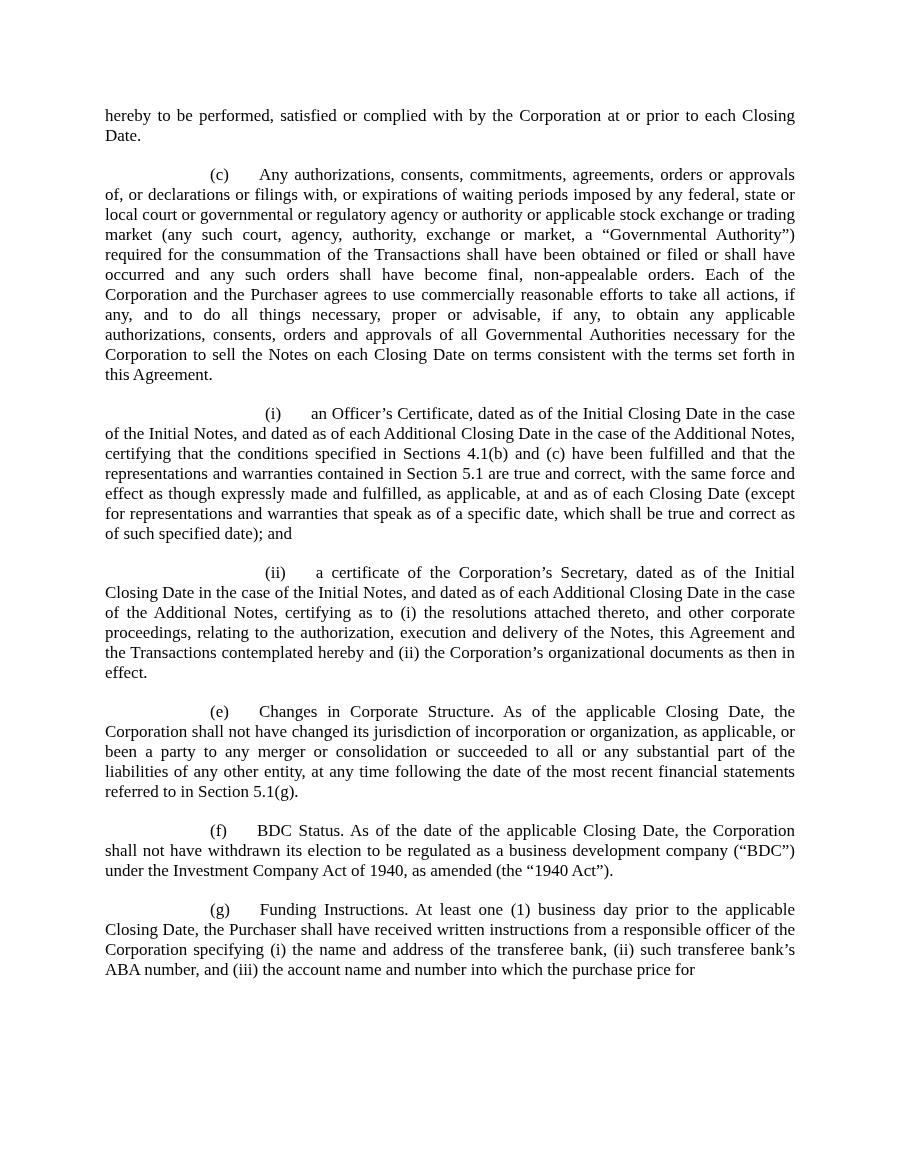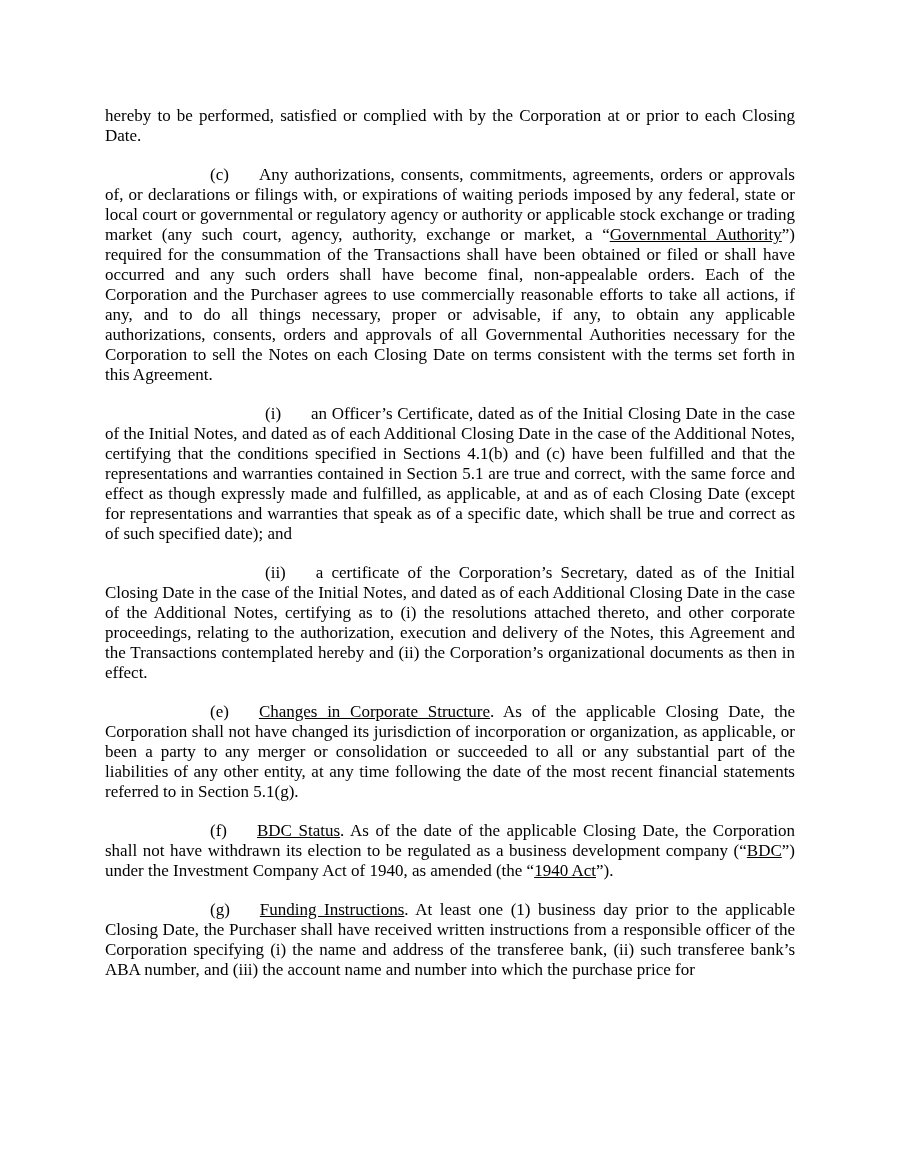--- a/index.html
+++ b/index.html
@@ -22,21 +22,21 @@
   }
   .doc-body { width: 690px; }
   .para {
     margin: 0 0 19px 0;
     text-align: justify;
   }
   .para.level0 { text-indent: 0; }
   .para.level1 { text-indent: 105px; }
   .para.level2 { text-indent: 160px; }
   .tab { display: inline-block; width: 30px; }
-  .u { text-decoration: underline; }
+  .u { }
   .footer {
     position: absolute;
     left: 98px;
     top: 1072px;
     font-size: 16px;
     line-height: 14px;
     color: #000000;
   }
 </style>
 </head>

